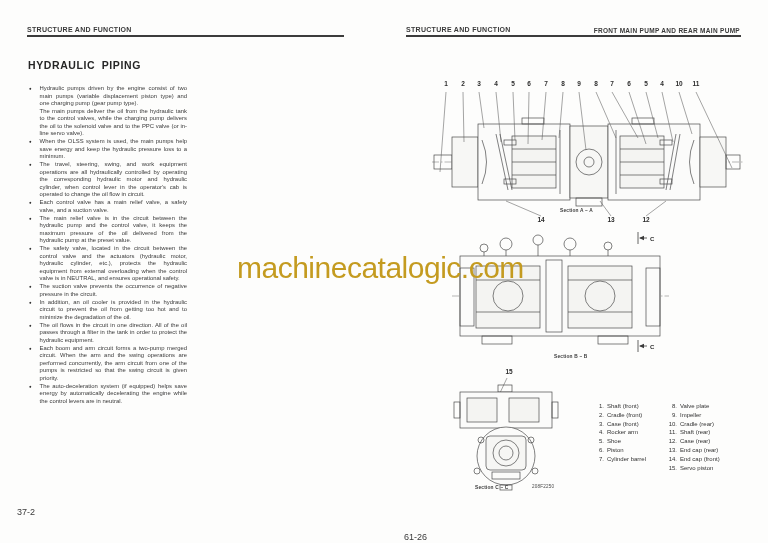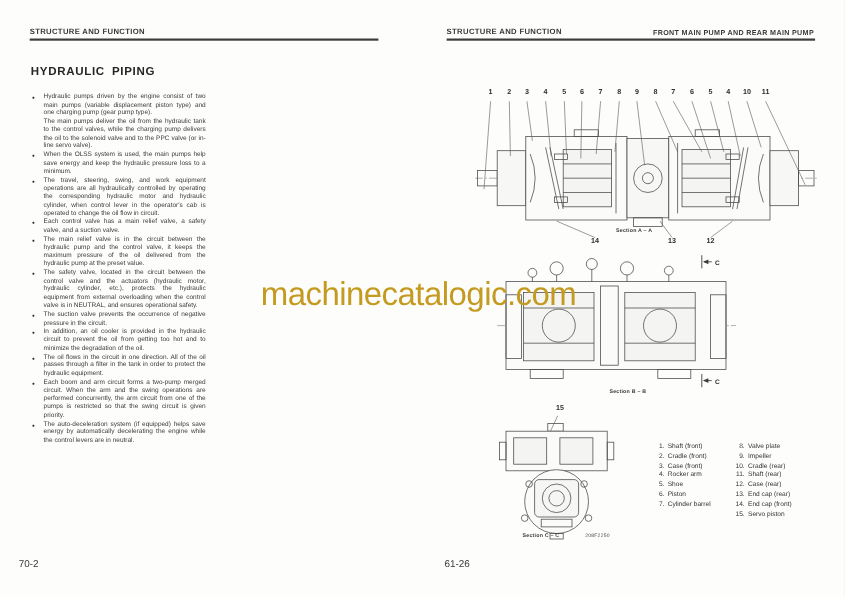--- a/index.html
+++ b/index.html
@@ -74,21 +74,21 @@
         <span class="bullet-text">The oil flows in the circuit in one direction. All of the oil passes through a filter in the tank in order to protect the hydraulic equipment.</span>
       </div>
     <div class="bullet">
         <span class="bullet-text">Each boom and arm circuit forms a two-pump merged circuit. When the arm and the swing operations are performed concurrently, the arm circuit from one of the pumps is restricted so that the swing circuit is given priority.</span>
       </div>
     <div class="bullet">
         <span class="bullet-text">The auto-deceleration system (if equipped) helps save energy by automatically decelerating the engine while the control levers are in neutral.</span>
       </div>
   </div>
 
-  <div class="pagenum" style="left:17px;top:507px;">70-2</div>
+  <div class="pagenum" style="left:17px;top:507px;">37-2</div>
 
   <div class="hdr" style="left:406px;top:26px;">STRUCTURE AND FUNCTION</div>
   <div class="hdr" style="right:28px;top:27px;font-size:6.5px;">FRONT MAIN PUMP AND REAR MAIN PUMP</div>
   <div class="rule" style="left:406px;top:35px;width:335px;"></div>
 
   <div class="diag" style="left:430px;top:80px;width:315px;height:150px;">
     <svg width="315" height="150" viewBox="0 0 315 150">
       <g stroke="#4a4a4a" stroke-width="0.7" fill="none">
         <line x1="2" y1="82" x2="313" y2="82" stroke-width="0.4" stroke-dasharray="7 2 1.5 2"></line>
         <rect x="4" y="75" width="18" height="14"></rect>
@@ -297,17 +297,17 @@
     <div class="part-line">
         <span class="pnum">14.</span>
         <span class="pname">End cap (front)</span>
       </div>
     <div class="part-line">
         <span class="pnum">15.</span>
         <span class="pname">Servo piston</span>
       </div>
   </div>
 
-  <div class="pagenum" style="left:404px;top:507px;text-align:center;">61-26</div>
+  <div class="pagenum" style="left:404px;top:532px;text-align:center;">61-26</div>
 
   <div class="watermark" style="color: rgb(196, 155, 32);">machinecatalogic.com</div>
 
 </div>
 
 </body></html>

